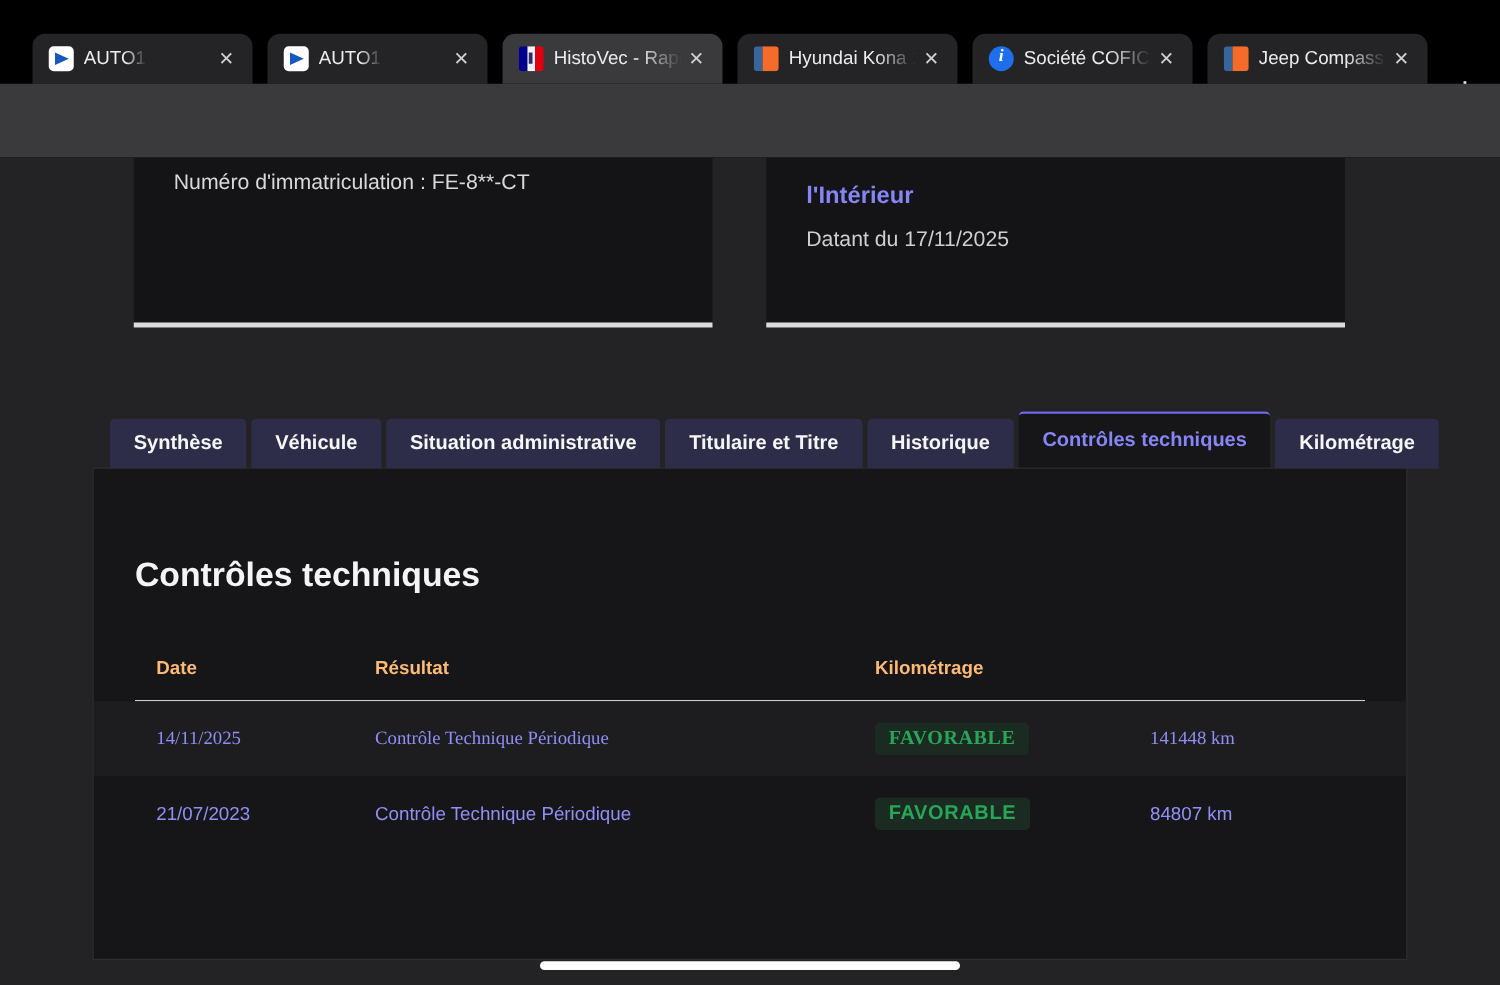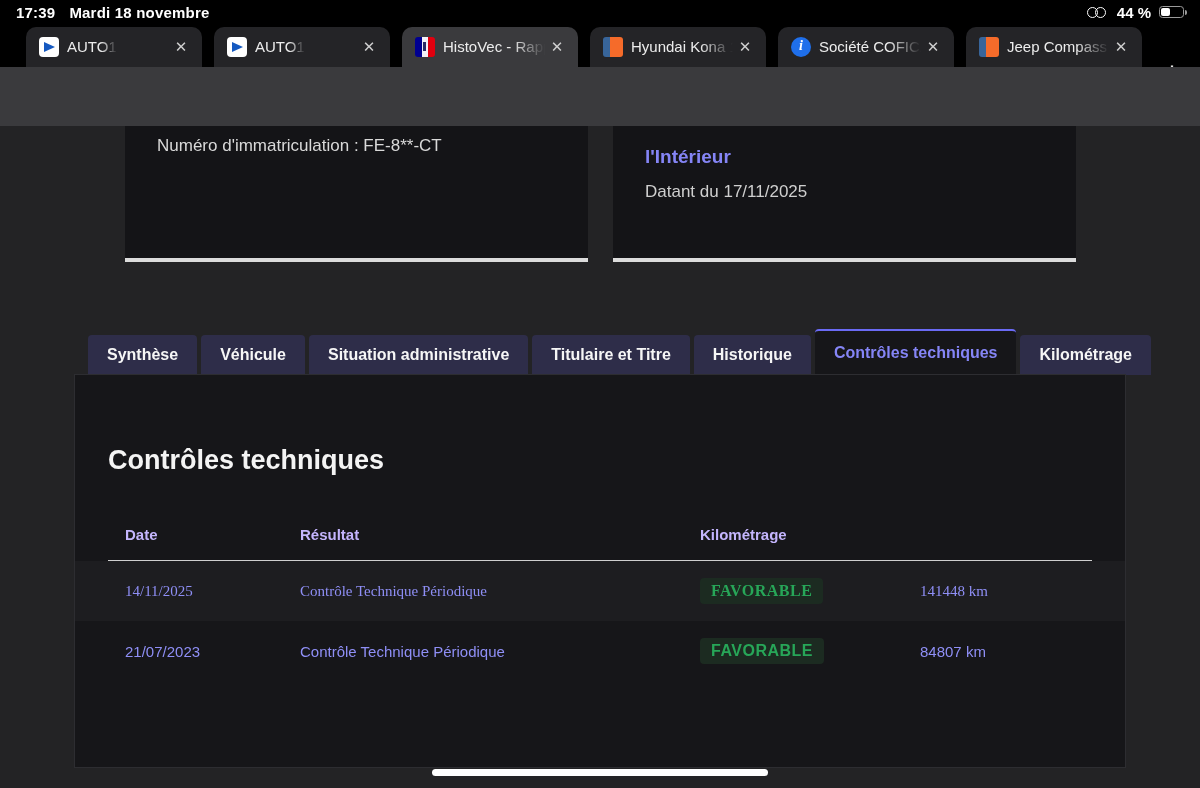--- a/index.html
+++ b/index.html
@@ -58,73 +58,56 @@
   .urlbar .mic { position:absolute; right:12px; top:7px; width:26px; height:26px; }
   .tabs-count { width:25px; height:25px; border:2px solid #e8e8e8; border-radius:7px;
     color:#e8e8e8; font-size:13px; font-weight:700; display:flex; align-items:center; justify-content:center; }
   .dots { display:flex; gap:4.5px; }
   .dots i { width:4.5px; height:4.5px; border-radius:50%; background:#e8e8e8; }
 
   
   .page { position:absolute; left:0; top:126px; width:1200px; height:662px; background:#232325; overflow:hidden; }
   .card { position:absolute; top:0; height:136px; width:463px; background:#141417;
     border-bottom:4px solid #dcdcdc; padding:10px 32px; color:#d9d9d9; font-size:17px; }
-  .card-left { left:125px; }
+  .card-left { left:107px; }
   .card-right { left:613px; }
   .card-right .ctitle { margin-top:10px; color:var(--accent-purple,#8585f6); font-size:19px; font-weight:700; }
   .card-right .csub { margin-top:14px; color:#cfcfcf; }
 
   .sectiontabs { position:absolute; left:88px; top:203px; height:46px; display:flex; align-items:flex-end; gap:4px; }
   .stab { flex:0 0 auto; height:40px; padding:0 19px; background:var(--inactive-tab-navy,#2e2d49);
     border:none; border-radius:4px 4px 0 0; color:#f6f6f6; font-family:"Liberation Sans",sans-serif;
     font-size:16px; font-weight:700; cursor:pointer; white-space:nowrap; }
   .stab.active { height:46px; background:#161619; color:var(--accent-purple,#8585f6);
     border-top:2px solid var(--tab-border-purple,#6a6af4); }
 
   .panel { position:absolute; left:75px; top:249px; width:1050px; height:392px; background:#161619;
     outline:1px solid #2d2d31; }
   .panel h2 { position:absolute; left:33px; top:70px; color:#f4f4f4; font-size:27px; font-weight:700; }
   .thead { position:absolute; left:33px; top:134px; width:984px; height:52px;
     display:grid; grid-template-columns:175px 400px 220px 1fr; align-items:center;
     padding-left:17px; border-bottom:1px solid #cfcfcf; }
-  .thead span { color:#c4b5fd; font-size:15px; font-weight:700; }
+  .thead span { color:#fdba74; font-size:15px; font-weight:700; }
   .tbody { position:absolute; left:0; top:186px; width:1050px; }
   .trow { width:1050px; height:60px; display:grid; grid-template-columns:175px 400px 220px 1fr;
     align-items:center; padding:0 33px 0 50px; }
   .trow.shaded { background:#1d1d20;font-family:Liberation Serif, serif; }
   .trow .lnk { color:var(--link-purple,#8f8ff6); font-size:15px; }
   .badge { display:inline-block; justify-self:start; background:var(--badge-bg,#1c2b21);
     color:var(--favorable-green,#27a658); font-size:16px; font-weight:700; letter-spacing:.5px;
     padding:4px 11px; border-radius:4px; }
 
   .home-indicator { position:absolute; left:432px; top:769px; width:336px; height:7px;
     border-radius:4px; background:#fff; cursor:grab; }
 </style>
 </head>
 <body>
 
 <div class="screen">
 
-  <div class="statusbar">
-    <div class="sb-left">
-      <span>17:39</span>
-      <span>Mardi 18 novembre</span>
-    </div>
-    <div class="sb-right">
-      <span class="hotspot">
-          <i></i>
-          <i></i>
-        </span>
-      <span>44 %</span>
-      <span class="battery">
-        <i class="fill" id="batt-fill" style="width: 9px;"></i>
-          <i class="nub"></i>
-      </span>
-    </div>
-  </div>
 
   <div class="tabstrip" id="tabstrip">
     <button class="newtab">+</button>
     <span class="edge-circle"></span>
   <div class="btab" style="left: 22px;">
         <span class="fav fav-auto1">
           <i></i>
         </span>
         <span class="title">AUTO1</span>
         <button class="closex">✕</button>

